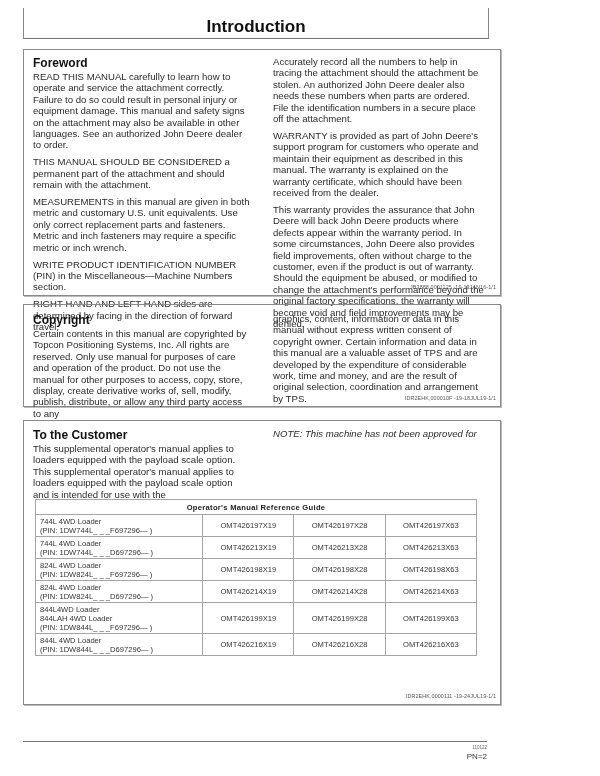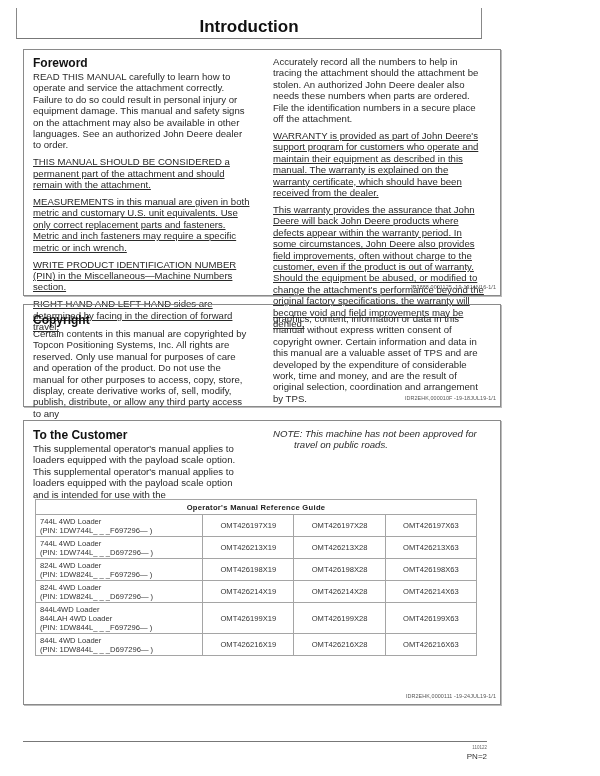--- a/index.html
+++ b/index.html
@@ -1,42 +1,42 @@
 <!DOCTYPE html>
 <html><head>
 <meta charset="utf-8">
 <style>
   html, body { margin: 0; padding: 0; background: #ffffff; }
   body {
     width: 600px; height: 776px; position: relative; overflow: hidden;
     font-family: "Liberation Sans", sans-serif; color: #1a1a1a;
   }
   .title-box {
-    position: absolute; left: 16px; top: 8px; width: 464px; height: 30px;
+    position: absolute; left: 23px; top: 8px; width: 464px; height: 30px;
     border-left: 1px solid #888; border-right: 1px solid #888; border-bottom: 1px solid #777;
     text-align: center;
   }
   .title-box h1 {
     margin: 0; font-size: 17px; font-weight: bold; line-height: 20px; padding-top: 9px;
     color: #111;
   }
   .section {
     position: absolute; left: 23px; width: 464px;
     border: 1px solid #8a8a8a; box-shadow: 1px 1px 0 #bbb; padding-left: 12px;
   }
   .section .col { position: absolute; top: 0; }
   .section .col-left { left: 9px; width: 218px; }
   .section .col-right { left: 249px; width: 212px; }
   .section h2 {
     margin: 0; font-size: 12px; font-weight: bold; color: #111; line-height: 15px;
   }
   .section p {
     margin: 0; font-size: 9.6px; line-height: 11.4px; color: #2a2a2a;
   }
-  .section p + p { margin-top: 5.5px; text-decoration: underline; }
+  .section p + p { margin-top: 5.5px; }
   .section h2 + p { }
   .ref-code {
     position: absolute; right: 4px; font-size: 5.4px; color: #555; letter-spacing: 0.1px;
   }
   .note { font-style: italic; }
   .note .indent { display: block; padding-left: 21px; }
 
   
   #foreword { top: 49px; height: 245px; }
   #foreword .col { top: 6px; }
@@ -116,21 +116,20 @@
 </div>
 
 <div class="section" id="customer">
   <div class="col col-left">
     <h2>To the Customer</h2>
     <p>This supplemental operator's manual applies to loaders equipped with the payload scale option. This supplemental operator's manual applies to loaders equipped with the payload scale option and is intended for use with the</p>
   </div>
   <div class="col col-right">
     <p class="note">
       <span>NOTE: This machine has not been approved for</span>
-      <span class="indent">travel on public roads.</span>
     </p>
   </div>
 
   <table class="ref-table">
     <tbody>
         <tr class="caption-row">
       <th colspan="4">Operator's Manual Reference Guide</th>
     </tr>
     <tr class="r2">
       <td class="model">

